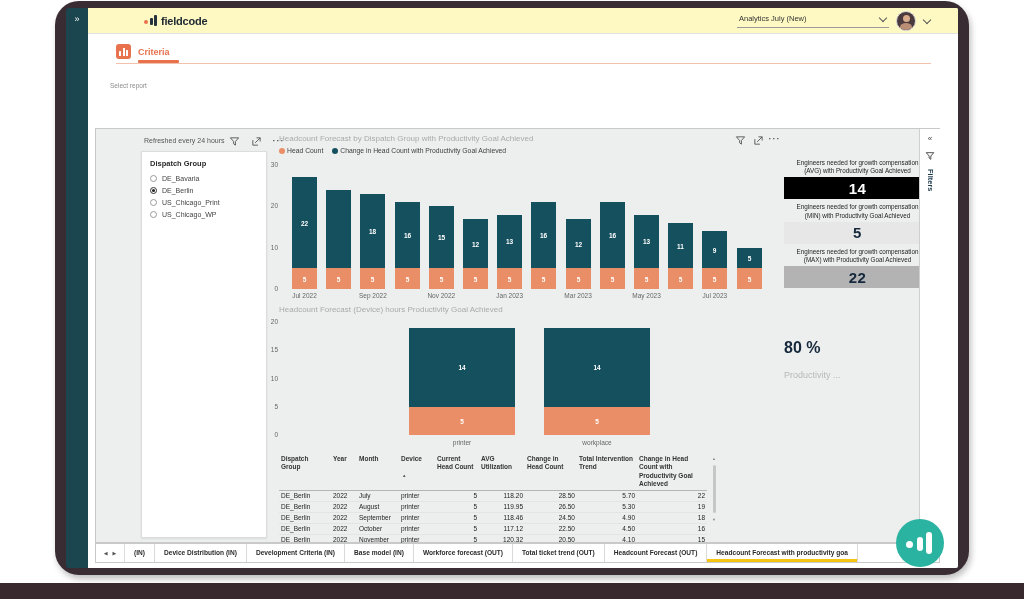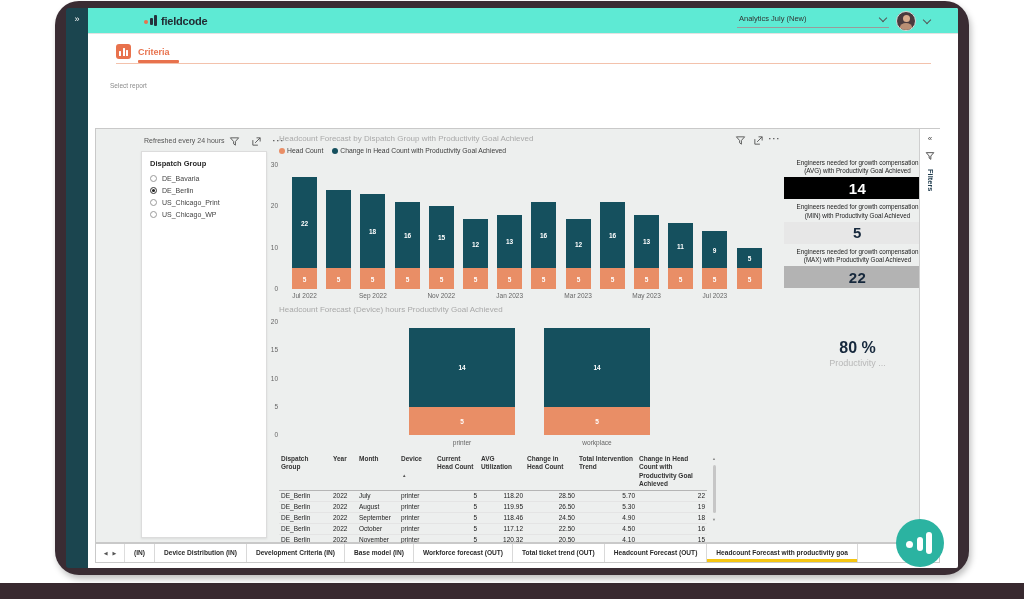--- a/index.html
+++ b/index.html
@@ -4,21 +4,21 @@
 <style>
   html,body{margin:0;padding:0;width:1024px;height:599px;background:#fff;overflow:hidden;
     font-family:"Liberation Sans","DejaVu Sans",sans-serif;}
   
   .desk-bar{position:absolute;left:0;top:583px;width:1024px;height:16px;background:#38292f}
   .frame{position:absolute;left:55px;top:1px;width:914px;height:574px;background:#3a2c33;border-radius:24px;box-shadow:2px 4px 6px rgba(0,0,0,.25)}
   .rail{position:absolute;left:11px;top:7px;width:22px;height:560px;background:#1b454f;border-radius:3px 0 0 3px;text-align:center}
   .rail-ic{color:#fff;font-size:9px;line-height:22px;cursor:pointer}
   .app{position:absolute;left:33px;top:7px;width:870px;height:560px;background:#fff;border-radius:0 2px 2px 0;overflow:hidden}
   
-  .topbar{position:absolute;left:0;top:0;width:870px;height:25px;background:#5eead4;border-bottom:1px solid #e2e2e2}
+  .topbar{position:absolute;left:0;top:0;width:870px;height:25px;background:#fef9c3;border-bottom:1px solid #e2e2e2}
   .logo{position:absolute;left:56px;top:4px;height:17px;display:flex;align-items:center}
   .l-dot{width:4px;height:4px;border-radius:50%;background:#e8724d;margin-right:2px;margin-top:3px}
   .l-b1{width:2.5px;height:7px;background:#26323e;border-radius:1px;margin-right:1.5px;margin-top:2px}
   .l-b2{width:3px;height:11px;background:#26323e;border-radius:1px;margin-right:4px}
   .l-txt{font-size:11px;font-weight:bold;color:#212b33;letter-spacing:-.2px}
   .view-select{position:absolute;left:649px;top:4px;width:152px;height:15px;border-bottom:1px solid #9a9a9a;cursor:pointer}
   .view-select span.v{position:absolute;left:2px;top:2px;font-size:7.5px;color:#333}
   .chev{display:inline-block;width:5px;height:5px;border-right:1.3px solid #555;border-bottom:1.3px solid #555;transform:rotate(45deg)}
   .view-select .chev{position:absolute;right:3px;top:3px}
   .avatar{position:absolute;left:808px;top:3px;width:18px;height:18px;border-radius:50%;background:#4a3a3e;overflow:hidden;border:1px solid #d8d8d8;cursor:pointer}
@@ -59,23 +59,23 @@
   .seg{position:absolute}
   .seglbl{position:absolute;left:0;right:0;top:50%;transform:translateY(-50%);text-align:center;color:#fff;font-size:6.5px;font-weight:bold}
   .xaxis{position:absolute;height:10px}
   .xtick{position:absolute;width:50px;text-align:center;font-size:6.5px;color:#666;top:0}
   .xtick.wide{width:80px}
   
   .kpis{position:absolute;left:688px;top:30px;width:147px}
   .kpi{margin-bottom:4px}
   .kpi-t{font-size:6.3px;line-height:1.3;text-align:center;color:#1c1c1c;padding:0 4px}
   .kpi-v{height:22px;margin-top:2px;display:flex;align-items:center;justify-content:center;font-size:15px;font-weight:bold;letter-spacing:.5px}
-  .gauge{position:absolute;left:688px;top:210px;width:147px;text-align:center}
+  .gauge{position:absolute;left:688px;top:210px;width:147px;text-align:left}
   .g-val{font-size:16px;font-weight:bold;color:#16283c}
-  .g-lbl{font-size:9px;color:#b8b8b8;margin-top:1px}
+  .g-lbl{font-size:9px;color:#b8b8b8;margin-top:13px}
   
   .tbl{position:absolute;left:183px;top:325px;width:428px;border-collapse:collapse;table-layout:fixed;font-size:6.5px;color:#222}
   .tbl th{font-weight:600;color:#333;text-align:left;vertical-align:top;padding:1px 2px;border-bottom:1px solid #b5b5b5;line-height:1.3}
   .tbl td{padding:1.5px 2px;border-bottom:1px solid #e4e4e4;white-space:nowrap;overflow:hidden}
   .tbl td:nth-child(n+5){text-align:right}
   .tbl tr.total td{font-weight:bold;border-top:1px solid #9a9a9a;border-bottom:1px solid #9a9a9a}
   .sortup{position:absolute;left:306px;top:344px;font-size:4.5px;color:#555}
   .sb-up,.sb-dn{position:absolute;left:616px;font-size:4px;color:#888;cursor:pointer}
   .sb-track{position:absolute;left:617px;top:336px;width:3px;height:48px;background:#c6c6c6;border-radius:2px;cursor:pointer}
   

